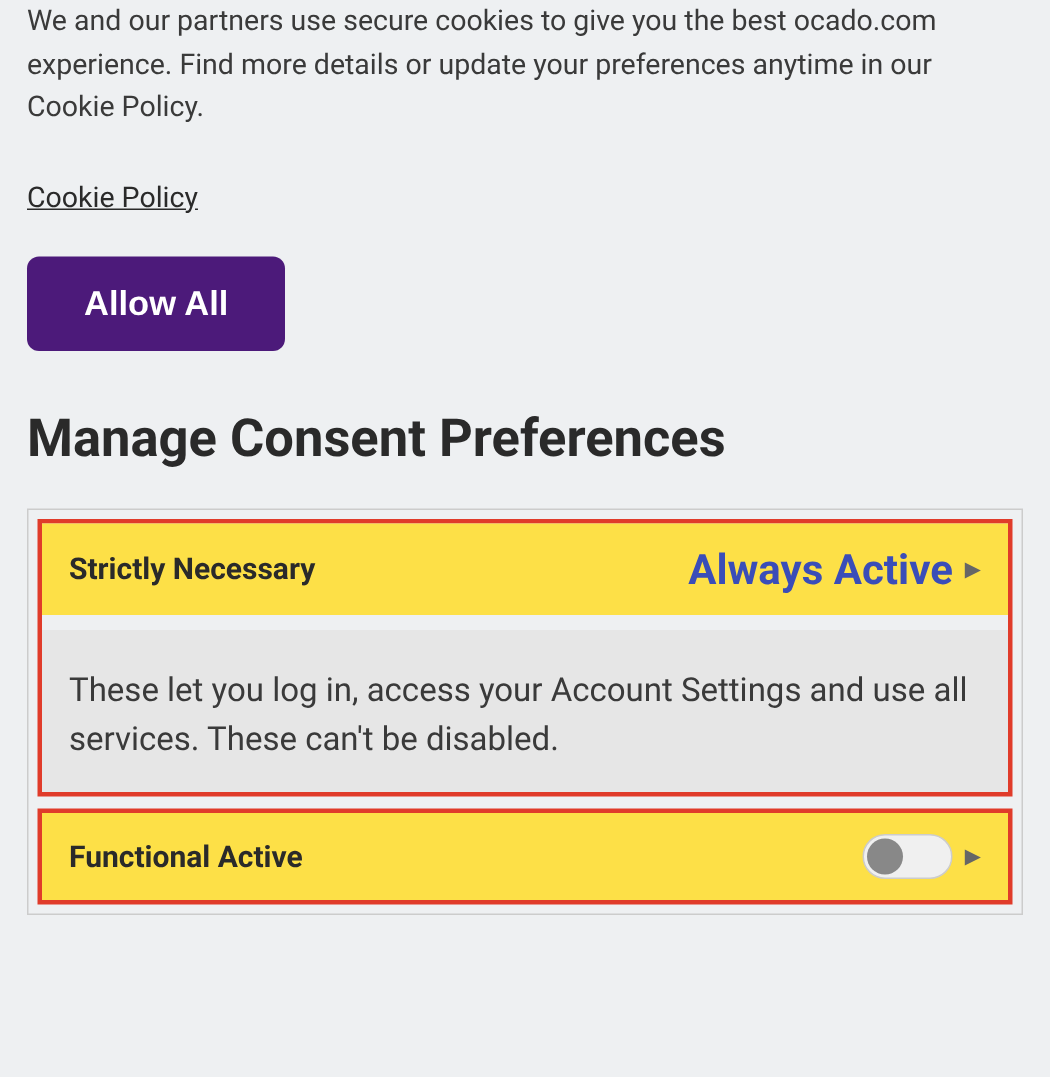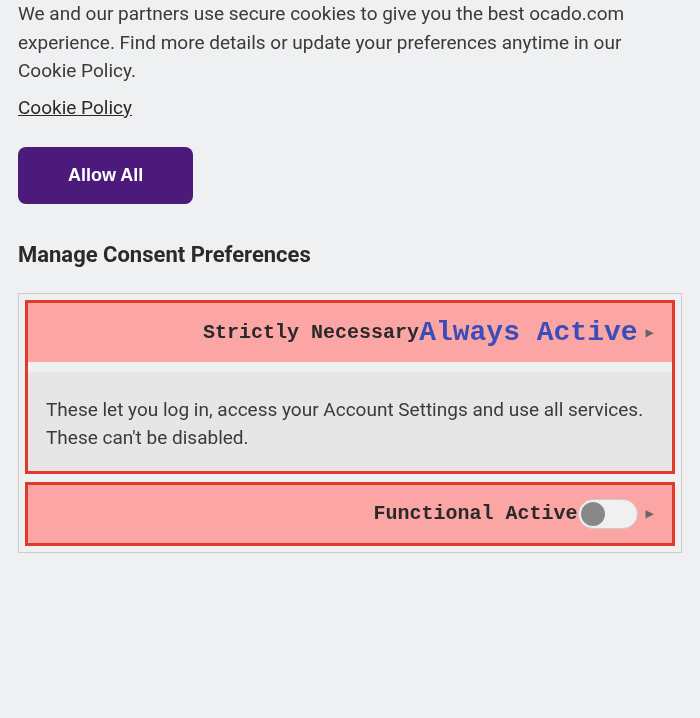--- a/index.html
+++ b/index.html
@@ -21,57 +21,57 @@
       color: #3a3a3a;
       padding-top: 0;
       margin-bottom: 10px;
     }
     .cookie-policy-link {
       font-size: 19px;
       color: #2a2a2a;
       text-decoration: underline;
       display: inline-block;
       margin-bottom: 28px;
+      margin-top: 24px;
     }
     .allow-all-btn {
       background: #4c1a7a;
       color: #fff;
       border: none;
       border-radius: 8px;
-      padding: 18px 50px;
-      font-size: 18px;
+      padding: 18px 38px;
+      font-size: 23px;
       font-weight: 700;
       cursor: pointer;
       margin-bottom: 38px;
     }
     .section-heading {
-      font-size: 22px;
+      font-size: 35px;
       font-weight: 700;
       color: #2a2a2a;
       margin-bottom: 26px;
     }
     .accordion-container {
       border: 1px solid #ccc;
       padding: 6px;
       background: #eef0f2;
     }
     .category {
       border: 3px solid #e03b2a;
       margin-bottom: 8px;
     }
     .category:last-child {
       margin-bottom: 0;
     }
     .category-header {
-      background: #fca5a5;
+      background: #fde047;
       padding: 14px 18px;
       display: flex;
       align-items: center;
-      justify-content: flex-end;
-      font-family: Liberation Mono, monospace;
+      justify-content: space-between;
     }
     .category-title {
       font-size: 20px;
       font-weight: 700;
       color: #2a2a2a;
     }
     .header-right {
       display: flex;
       align-items: center;
       gap: 8px;
@@ -81,21 +81,21 @@
       font-weight: 700;
       color: #3a4db8;
     }
     .chevron {
       color: #666;
       font-size: 14px;
     }
     .category-body {
       background: #e6e6e6;
       padding: 24px 18px 18px 18px;
-      font-size: 19px;
+      font-size: 22px;
       line-height: 1.5;
       color: #3a3a3a;
       margin-top: 10px;
     }
     .toggle {
       position: relative;
       width: 60px;
       height: 30px;
       background: #f0f0f0;
       border: 1px solid #ccc;

